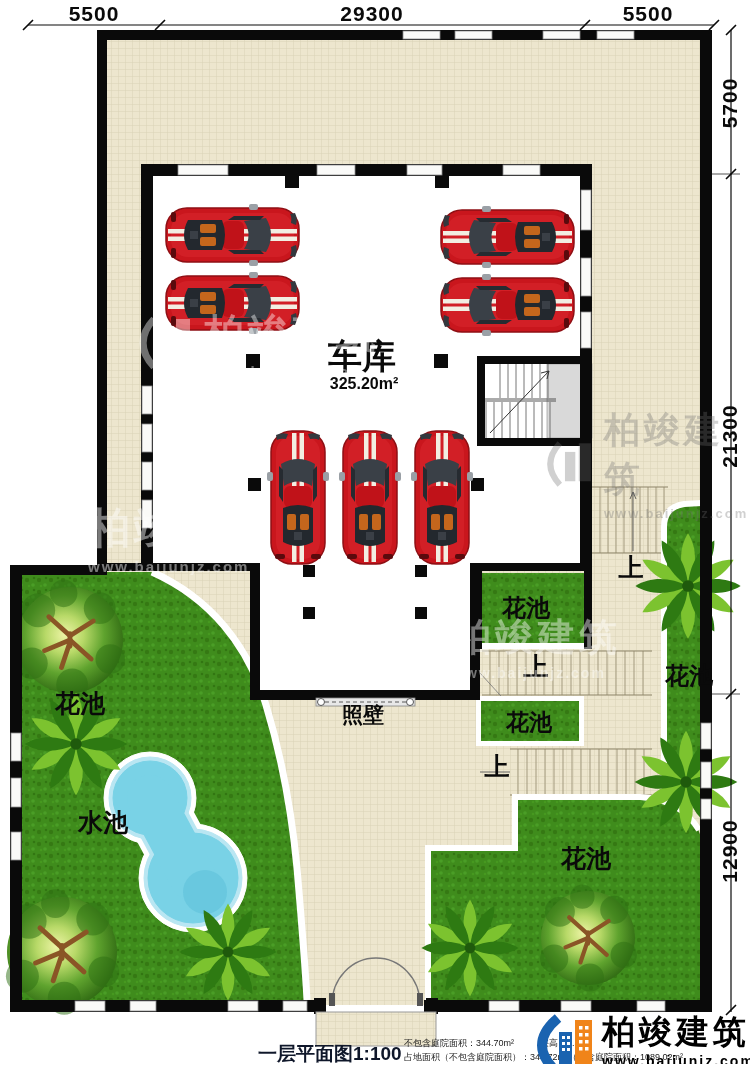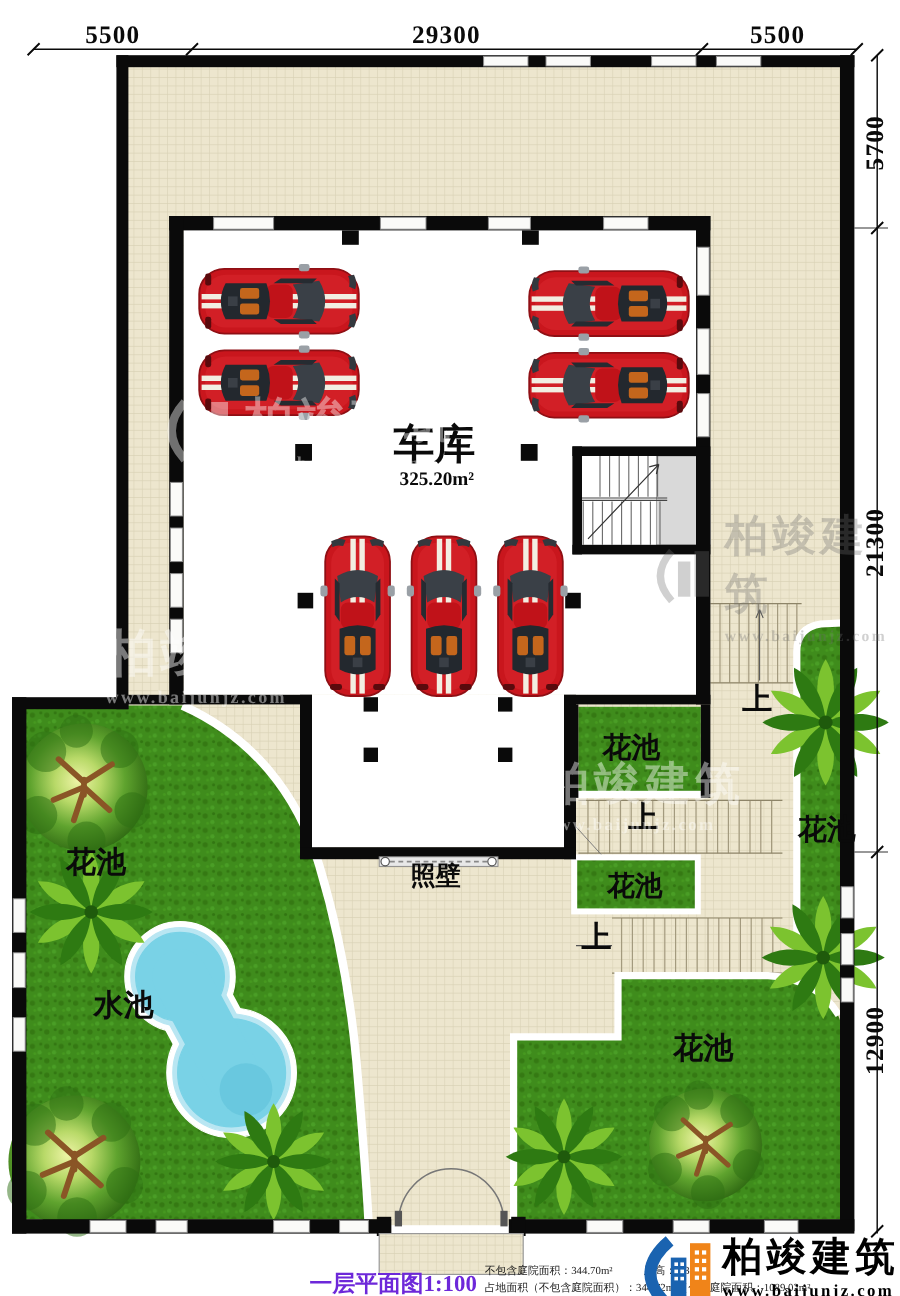--- a/index.html
+++ b/index.html
@@ -1,28 +1,28 @@
 <!DOCTYPE html>
 <html><head>
 <meta charset="utf-8">
 <style>
   html,body{margin:0;padding:0;background:#ffffff;}
   #stage{position:relative;width:750px;height:1064px;background:#ffffff;overflow:hidden;
-         font-family:Liberation Serif, serif;margin-top:16px;}
+         font-family:Liberation Sans, sans-serif;}
   #plan-svg{position:absolute;left:0;top:0;}
   .lbl{position:absolute;transform:translate(-50%,-50%);font-weight:bold;color:#0a0a0a;
        white-space:nowrap;line-height:1;}
   .dim{font-size:21px;letter-spacing:1px;}
   .dim-v{transform:translate(-50%,-50%) rotate(-90deg);}
   .wm{position:absolute;display:flex;align-items:center;gap:8px;pointer-events:none;}
   .wm .ic{flex:0 0 auto;}
   .wm-name{font-weight:bold;letter-spacing:4px;}
   .wm-url{font-weight:bold;letter-spacing:2px;margin-top:2px;}
   #footer-title{position:absolute;left:252px;top:1041px;font-size:19px;font-weight:bold;
-      color:#6d28d9;border-bottom:2px solid #000;padding:0 6px 4px 6px;
+      color:#0f172a;border-bottom:2px solid #000;padding:0 6px 4px 6px;
       box-shadow:0 6px 0 -4px #000;}
   #footer-info{position:absolute;left:404px;top:1036px;width:300px;font-size:9px;
       color:#1a1a1a;line-height:1.6;}
   #footer-info .row{white-space:nowrap;}
   #footer-info .gap{display:inline-block;width:26px;}
   #brand{position:absolute;left:534px;top:1014px;display:flex;align-items:flex-start;}
   #brand-text{margin-left:6px;}
   #brand-name{font-size:33px;font-weight:bold;color:#000;letter-spacing:4px;line-height:1.1;}
   #brand-url{font-size:14px;font-weight:bold;color:#000;letter-spacing:2px;margin-top:3px;}
 </style>

